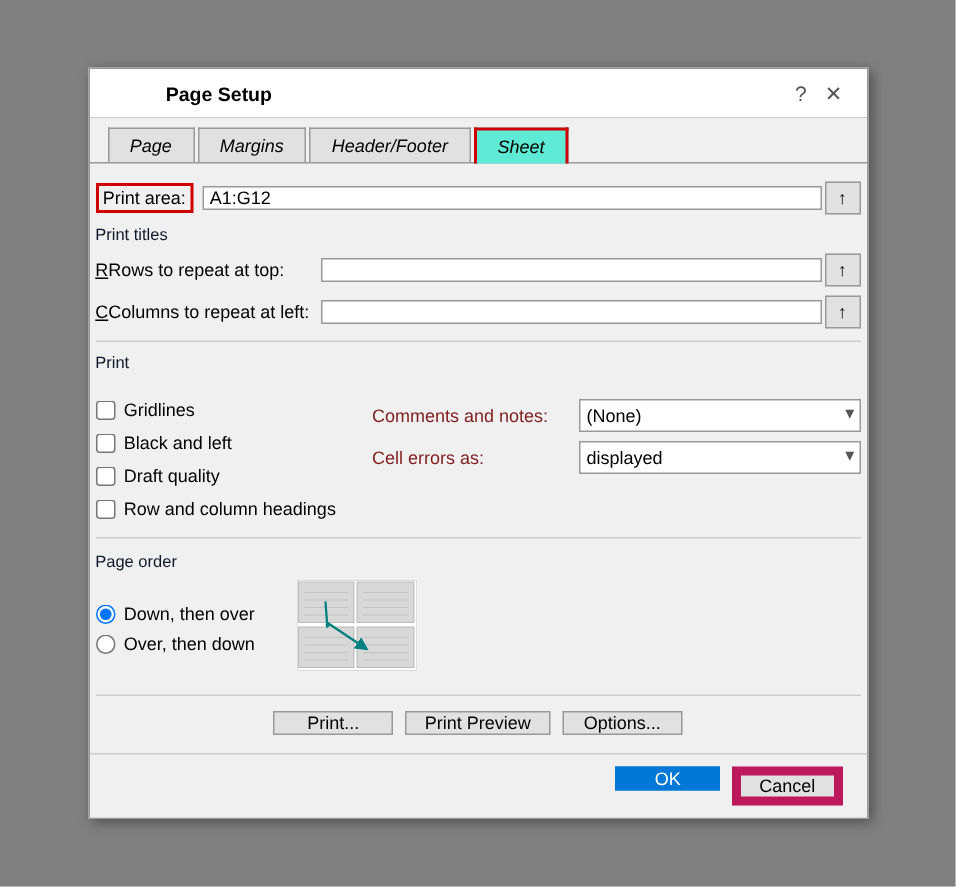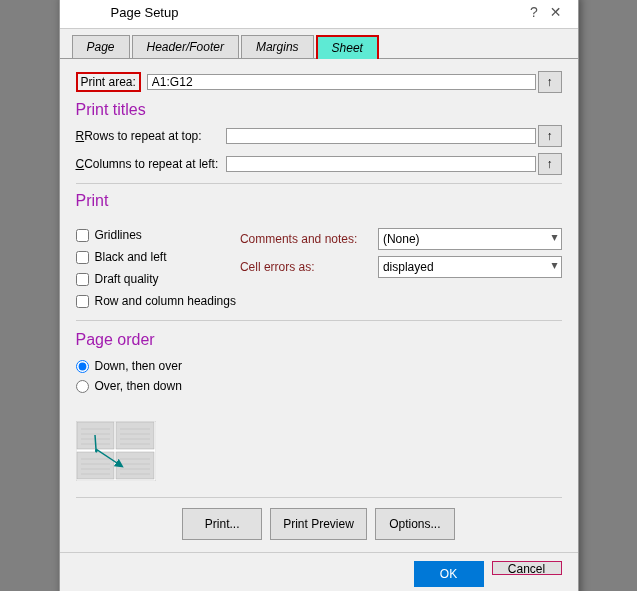--- a/index.html
+++ b/index.html
@@ -23,21 +23,21 @@
     .title-bar {
       background: #ffffff;
       border-bottom: 1px solid #ccc;
       padding: 8px 12px;
       display: flex;
       align-items: center;
       justify-content: space-between;
     }
     .title-bar-title {
       font-size: 13px;
-      font-weight: normal;
+      font-weight: bold;
       color: #000;
       padding-left: 39px;
     }
     .title-bar-controls {
       display: flex;
       gap: 4px;
       align-items: center;
     }
     .title-bar-controls span {
       cursor: pointer;
@@ -65,21 +65,21 @@
     }
     .tab.active {
       background: #5eead4;
       border: 2px solid #d00000;
       border-bottom: none;
       font-weight: normal;
       z-index: 1;
       margin-bottom: -1px;
     }
     .content {
-      padding: 12px 16px;
+      padding: 12px 4px;
     }
     .form-row {
       display: flex;
       align-items: center;
       margin-bottom: 6px;
     }
     .form-label {
       min-width: 150px;
       font-size: 12px;
       color: #000;
@@ -106,43 +106,43 @@
       border: 1px solid #999;
       cursor: pointer;
       display: flex;
       align-items: center;
       justify-content: center;
       font-size: 12px;
       margin-left: 2px;
       flex-shrink: 0;
     }
     .section-title {
-      font-size: 16px;
-      color: #a21caf;
+      font-size: 11px;
+      color: #0f172a;
       margin-top: 8px;
       margin-bottom: 6px;
     }
     .checkbox-row {
       display: flex;
       align-items: center;
       margin-bottom: 4px;
       gap: 6px;
     }
     .checkbox-row input[type=checkbox] {
       width: 13px;
       height: 13px;
       margin: 0;
     }
     .checkbox-label {
       font-size: 12px;
       color: #000;
     }
     .print-section {
       display: flex;
-      gap: 4px;
+      gap: 24px;
       margin-top: 18px;
     }
     .print-left {
       display: flex;
       flex-direction: column;
       gap: 4px;
       min-width: 160px;
     }
     .print-right {
       flex: 1;
@@ -200,70 +200,69 @@
     .radio-row input[type=radio] {
       width: 13px;
       height: 13px;
     }
     .radio-label {
       font-size: 12px;
       color: #000;
     }
     .page-order-container {
       display: flex;
-      align-items: flex-start;
+      align-items: center;
       gap: 28px;
-      flex-direction: column;
     }
     .order-image-svg {
       width: 80px;
       height: 60px;
     }
     .buttons-row {
       display: flex;
       justify-content: center;
       gap: 8px;
       margin-top: 16px;
       padding-top: 10px;
       border-top: 1px solid #ccc;
     }
     .btn {
       min-width: 80px;
-      height: 32px;
+      height: 16px;
       padding: 0 12px;
       font-size: 12px;
       cursor: pointer;
       border: 1px solid #999;
       background: #e1e1e1;
       color: #000;
     }
     .bottom-buttons {
       display: flex;
       justify-content: flex-end;
       gap: 8px;
       padding: 8px 16px;
       border-top: 1px solid #ccc;
       background: #f0f0f0;
     }
     .btn-ok {
       min-width: 70px;
-      height: 26px;
+      height: 16px;
       font-size: 12px;
       cursor: pointer;
       border: 1px solid #0078d7;
       background: #0078d7;
       color: #fff;
       padding: 0 12px;
     }
     .btn-cancel {
       min-width: 70px;
-      height: 14px;
-      font-size: 12px;
-      cursor: pointer;
-      border: 1px solid #be185d;
+      height: 26px;
+      font-size: 12px;
+      cursor: pointer;
+      border: 6px solid #be185d;
       background: #e1e1e1;
       color: #000;
       padding: 0 12px;
     }
     .divider {
       border: none;
       border-top: 1px solid #ccc;
       margin: 8px 0;
     }
     .print-area-row {
@@ -286,24 +285,24 @@
       <span>?</span>
       <span>✕</span>
     </div>
   </div>
 
   <div class="tabs">
     <div class="tab">
       <span>Page</span>
     </div>
     <div class="tab">
+      <span>Margins</span>
+    </div>
+    <div class="tab">
       <span>Header/Footer</span>
-    </div>
-    <div class="tab">
-      <span>Margins</span>
     </div>
     <div class="tab active">
       <span>Sheet</span>
     </div>
   </div>
 
   <div class="content">
 
     <div class="print-area-row">
       <span class="form-label highlighted">Print area:</span>

